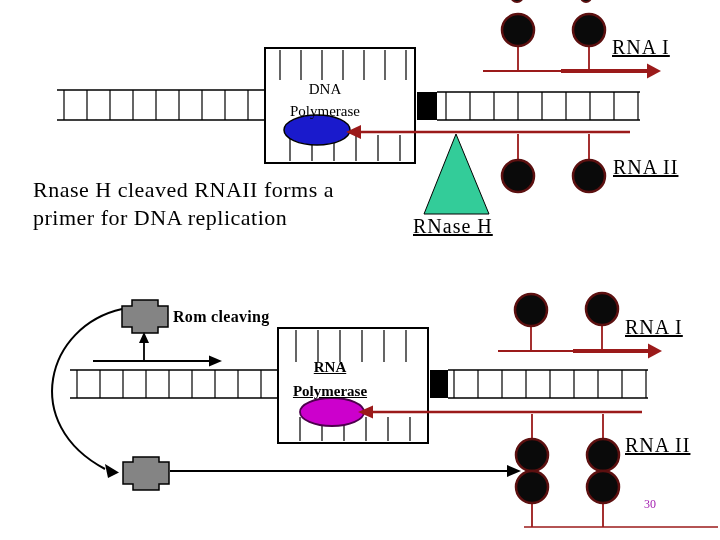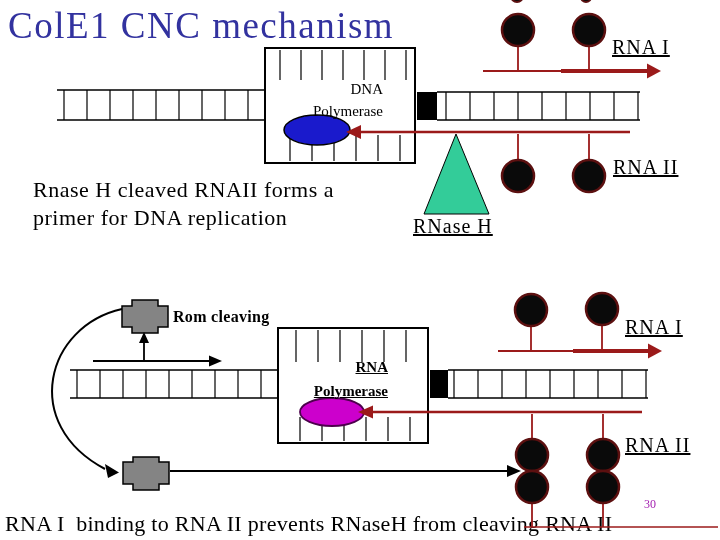--- a/index.html
+++ b/index.html
@@ -8,32 +8,31 @@
     overflow:hidden;font-family:"Liberation Serif","DejaVu Serif",serif;
   }
   .slide svg{position:absolute;left:0;top:0;z-index:2;}
   .txt{position:absolute;color:#000;z-index:3;white-space:nowrap;}
   .title{
     left:8px;top:4px;font-size:37px;letter-spacing:1.5px;color:#32329F;z-index:3;
   }
   .caption{left:33px;top:176px;font-size:22px;letter-spacing:.5px;line-height:28px;white-space:nowrap;}
   .caption span{display:block;}
   .label{font-size:20px;letter-spacing:1px;text-decoration:underline;}
-  .boxlabel{font-size:15px;text-align:right;width:116px;line-height:19px;}
+  .boxlabel{font-size:15px;text-align:center;width:116px;line-height:19px;}
   .boxlabel.bold{font-weight:bold;text-decoration:underline;}
   .romlabel{font-size:16px;font-weight:bold;letter-spacing:.3px;}
   .pagenum{font-size:12px;color:#a21caf;}
   .footer{left:5px;top:511px;font-size:22px;letter-spacing:.3px;z-index:1;white-space:pre;}
 </style>
 </head>
 <body>
 
 <div class="slide">
 
-  <div class="txt footer">RNA I  binding to RNA II prevents RNaseH from cleaving RNA II</div>
 
   <svg width="720" height="540" viewBox="0 0 720 540">
 
     <g stroke="#000" stroke-width="1.5" fill="none">
       <path d="M57 90H266 M57 120H266"></path>
       <path stroke-width="1.2" d="M64 90V120M87 90V120M110 90V120M133 90V120M156 90V120M179 90V120M202 90V120M225 90V120M248 90V120"></path>
     </g>
 
     <g>
       <rect x="265" y="48" width="150" height="115" fill="#ffffff" stroke="#000" stroke-width="2"></rect>
@@ -124,21 +123,20 @@
     <g stroke="#9B1A1A" fill="none">
       <path stroke-width="1.8" d="M532 414V439M603 414V439M532 501V527M603 501V527"></path>
       <line x1="524" y1="527" x2="718" y2="527" stroke-width="1.6"></line>
       <circle cx="532" cy="455" r="16" fill="#0A0A0A" stroke="#5C1010" stroke-width="2.5"></circle>
       <circle cx="532" cy="487" r="16" fill="#0A0A0A" stroke="#5C1010" stroke-width="2.5"></circle>
       <circle cx="603" cy="455" r="16" fill="#0A0A0A" stroke="#5C1010" stroke-width="2.5"></circle>
       <circle cx="603" cy="487" r="16" fill="#0A0A0A" stroke="#5C1010" stroke-width="2.5"></circle>
     </g>
   </svg>
 
-  <div class="txt title">ColE1 CNC mechanism</div>
 
   <div class="txt boxlabel" style="left:267px;top:80px;">DNA</div>
   <div class="txt boxlabel" style="left:267px;top:102px;">Polymerase</div>
 
   <div class="txt label" style="left:612px;top:36px;">RNA I</div>
   <div class="txt label" style="left:613px;top:156px;">RNA II</div>
   <div class="txt caption">
     <span>Rnase H cleaved RNAII forms a</span>
     <span>primer for DNA replication</span>
   </div>

